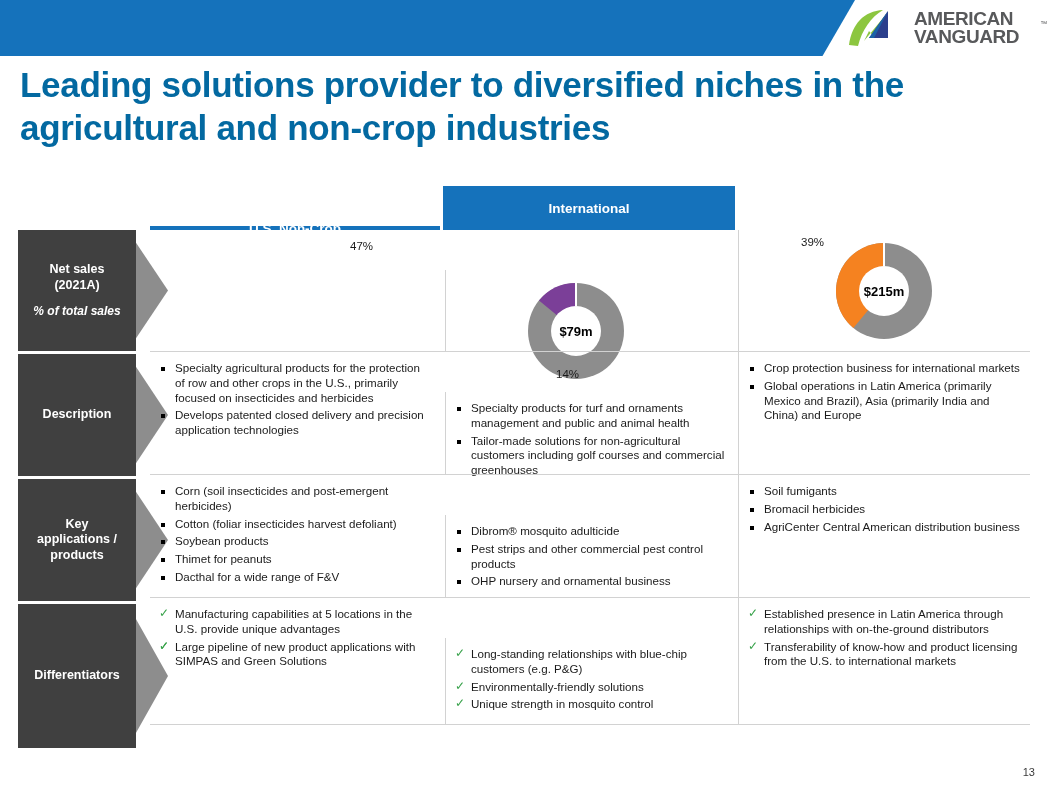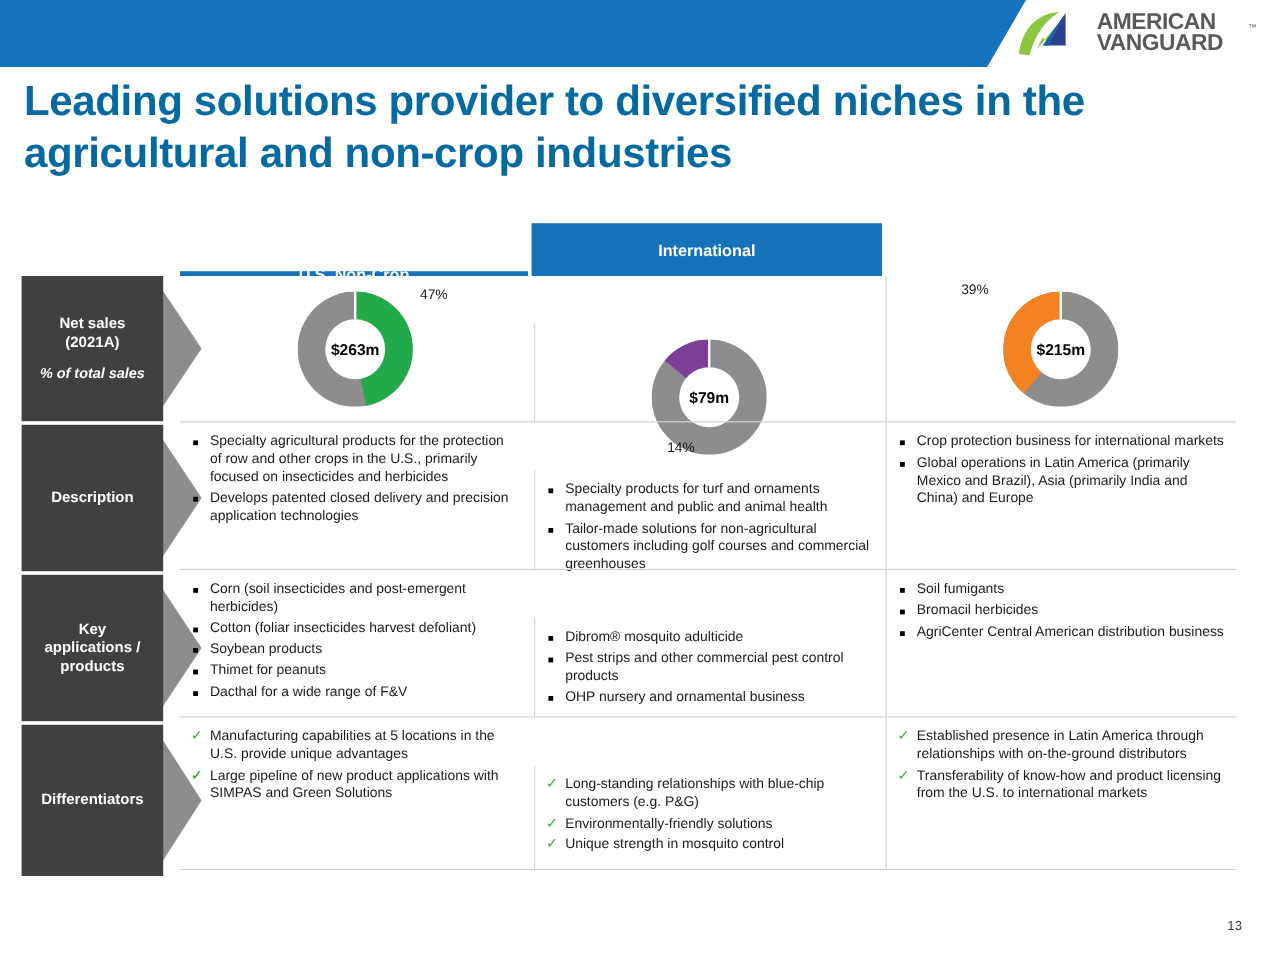--- a/index.html
+++ b/index.html
@@ -256,52 +256,43 @@
 
 <div class="rowlabel" style="top:479px;height:122px;">
   <div class="arrow"></div>
   <div class="box">
     <div>Key</div>
     <div>applications /</div>
     <div>products</div>
   </div>
 </div>
 
-<div class="rowlabel" style="top:604px;height:126px;padding-left:20px;">
+<div class="rowlabel" style="top:604px;height:144px;padding-left:20px;">
   <div class="arrow"></div>
   <div class="box">
     <div>Differentiators</div>
   </div>
 </div>
 
 <div id="matrix">
 
   <div class="col-head-row">
     <div class="col-head c2">U.S. Non-Crop</div>
     <div class="col-head c3">International</div>
   </div>
 
   <div class="body-row row-sales">
     <div class="cell c1">
       <div class="donut-wrap">
-        <div class="donut" style="left:98px;">
-          <svg viewBox="0 0 96 96" width="96" height="96">
-            <circle cx="48" cy="48" r="48" fill="#8d8d8d"></circle>
-            <path id="seg0" fill="#22a94a" d="M 48 48 L 48 0 A 48 48 0 0 1 56.9943031001148 95.14978803497705 Z"></path>
-            <circle cx="48" cy="48" r="25" fill="#ffffff"></circle>
-            <path d="M48 0 L48 23" stroke="#ffffff" stroke-width="2"></path>
-          </svg>
-          <div class="amt">$263m</div>
-        </div>
         <div class="pct" style="left:200px; top:10px;">47%</div>
       </div>
     </div>
     <div class="cell c2 sep">
       <div class="donut-wrap">
-        <div class="donut" style="left:97px;text-align:center;">
+        <div class="donut" style="left:82px;text-align:center;">
           <svg viewBox="0 0 96 96" width="96" height="96">
             <circle cx="48" cy="48" r="48" fill="#8d8d8d"></circle>
             <path id="seg1" fill="#7b3f98" d="M 48 48 L 11.015364346762112 17.4036484920629 A 48 48 0 0 1 48 0 Z"></path>
             <circle cx="48" cy="48" r="25" fill="#ffffff"></circle>
             <path d="M48 0 L48 23" stroke="#ffffff" stroke-width="2"></path>
           </svg>
           <div class="amt">$79m</div>
         </div>
         <div class="pct" style="left:110px; top:98px;">14%</div>
       </div>

